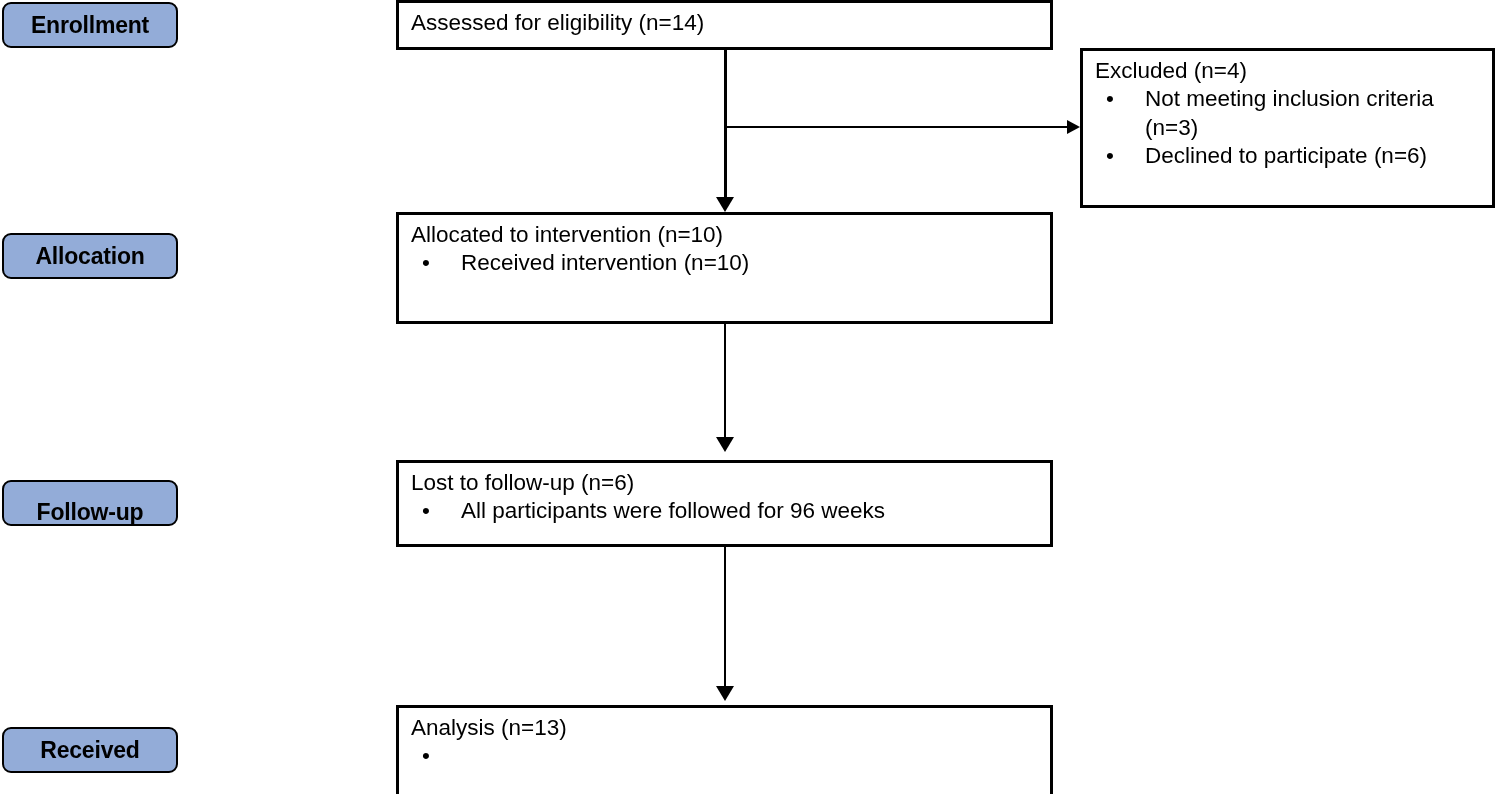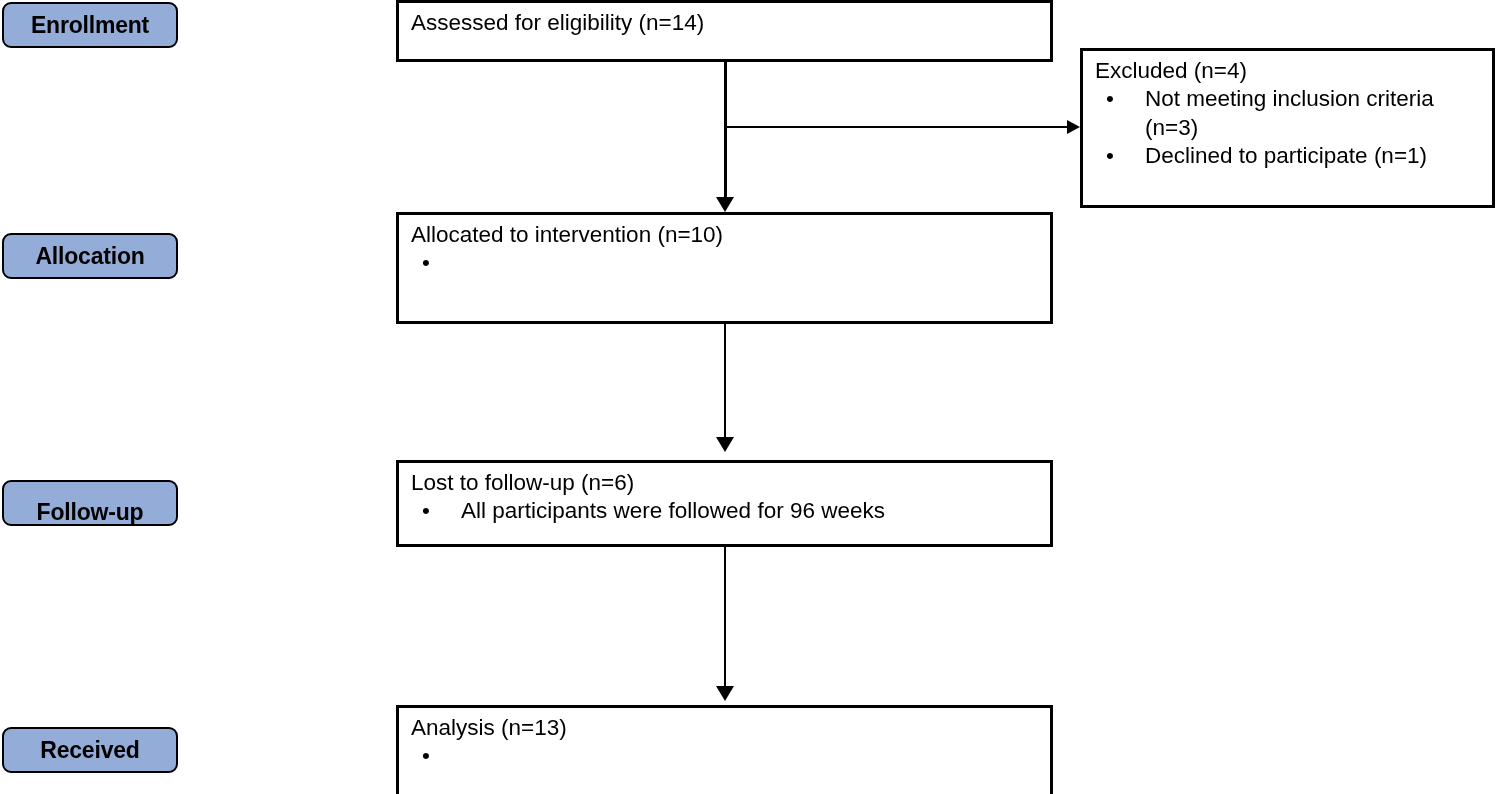--- a/index.html
+++ b/index.html
@@ -131,43 +131,44 @@
 
   <div class="h-line" style="left:724px; top:126px; width:348px;"></div>
   <div class="arrow-right" style="left:1067px; top:120px;"></div>
 
   <div class="v-line thin" style="left:724px; top:299px; height:142px;"></div>
   <div class="arrow-down" style="left:716px; top:437px;"></div>
 
   <div class="v-line thin" style="left:724px; top:547px; height:141px;"></div>
   <div class="arrow-down" style="left:716px; top:686px;"></div>
 
-  <div class="flow-box" style="left:396px; top:0px; width:657px; height:62px;">
+  <div class="flow-box" style="left:396px; top:0px; width:657px; height:50px;">
     <div class="box-title">Assessed for eligibility (n=14)</div>
   </div>
 
   <div class="flow-box" style="left:1080px; top:48px; width:415px; height:160px;">
     <div class="box-title">Excluded (n=4)</div>
     <ul class="bullet-list">
       <li class="bullet-item">
         <span class="bullet-dot">•</span>
         <span>Not meeting inclusion criteria (n=3)</span>
       </li>
       <li class="bullet-item">
         <span class="bullet-dot">•</span>
-        <span>Declined to participate (n=1)</span>
+        <span>Declined to participate (n=6)</span>
       </li>
     </ul>
   </div>
 
   <div class="flow-box" style="left:396px; top:212px; width:657px; height:112px;">
     <div class="box-title">Allocated to intervention (n=10)</div>
     <ul class="bullet-list">
       <li class="bullet-item">
         <span class="bullet-dot">•</span>
+        <span>Received intervention (n=10)</span>
       </li>
     </ul>
   </div>
 
   <div class="flow-box" style="left:396px; top:460px; width:657px; height:87px;">
     <div class="box-title">Lost to follow-up (n=6)</div>
     <ul class="bullet-list">
       <li class="bullet-item">
         <span class="bullet-dot">•</span>
         <span>All participants were followed for 96 weeks</span>

